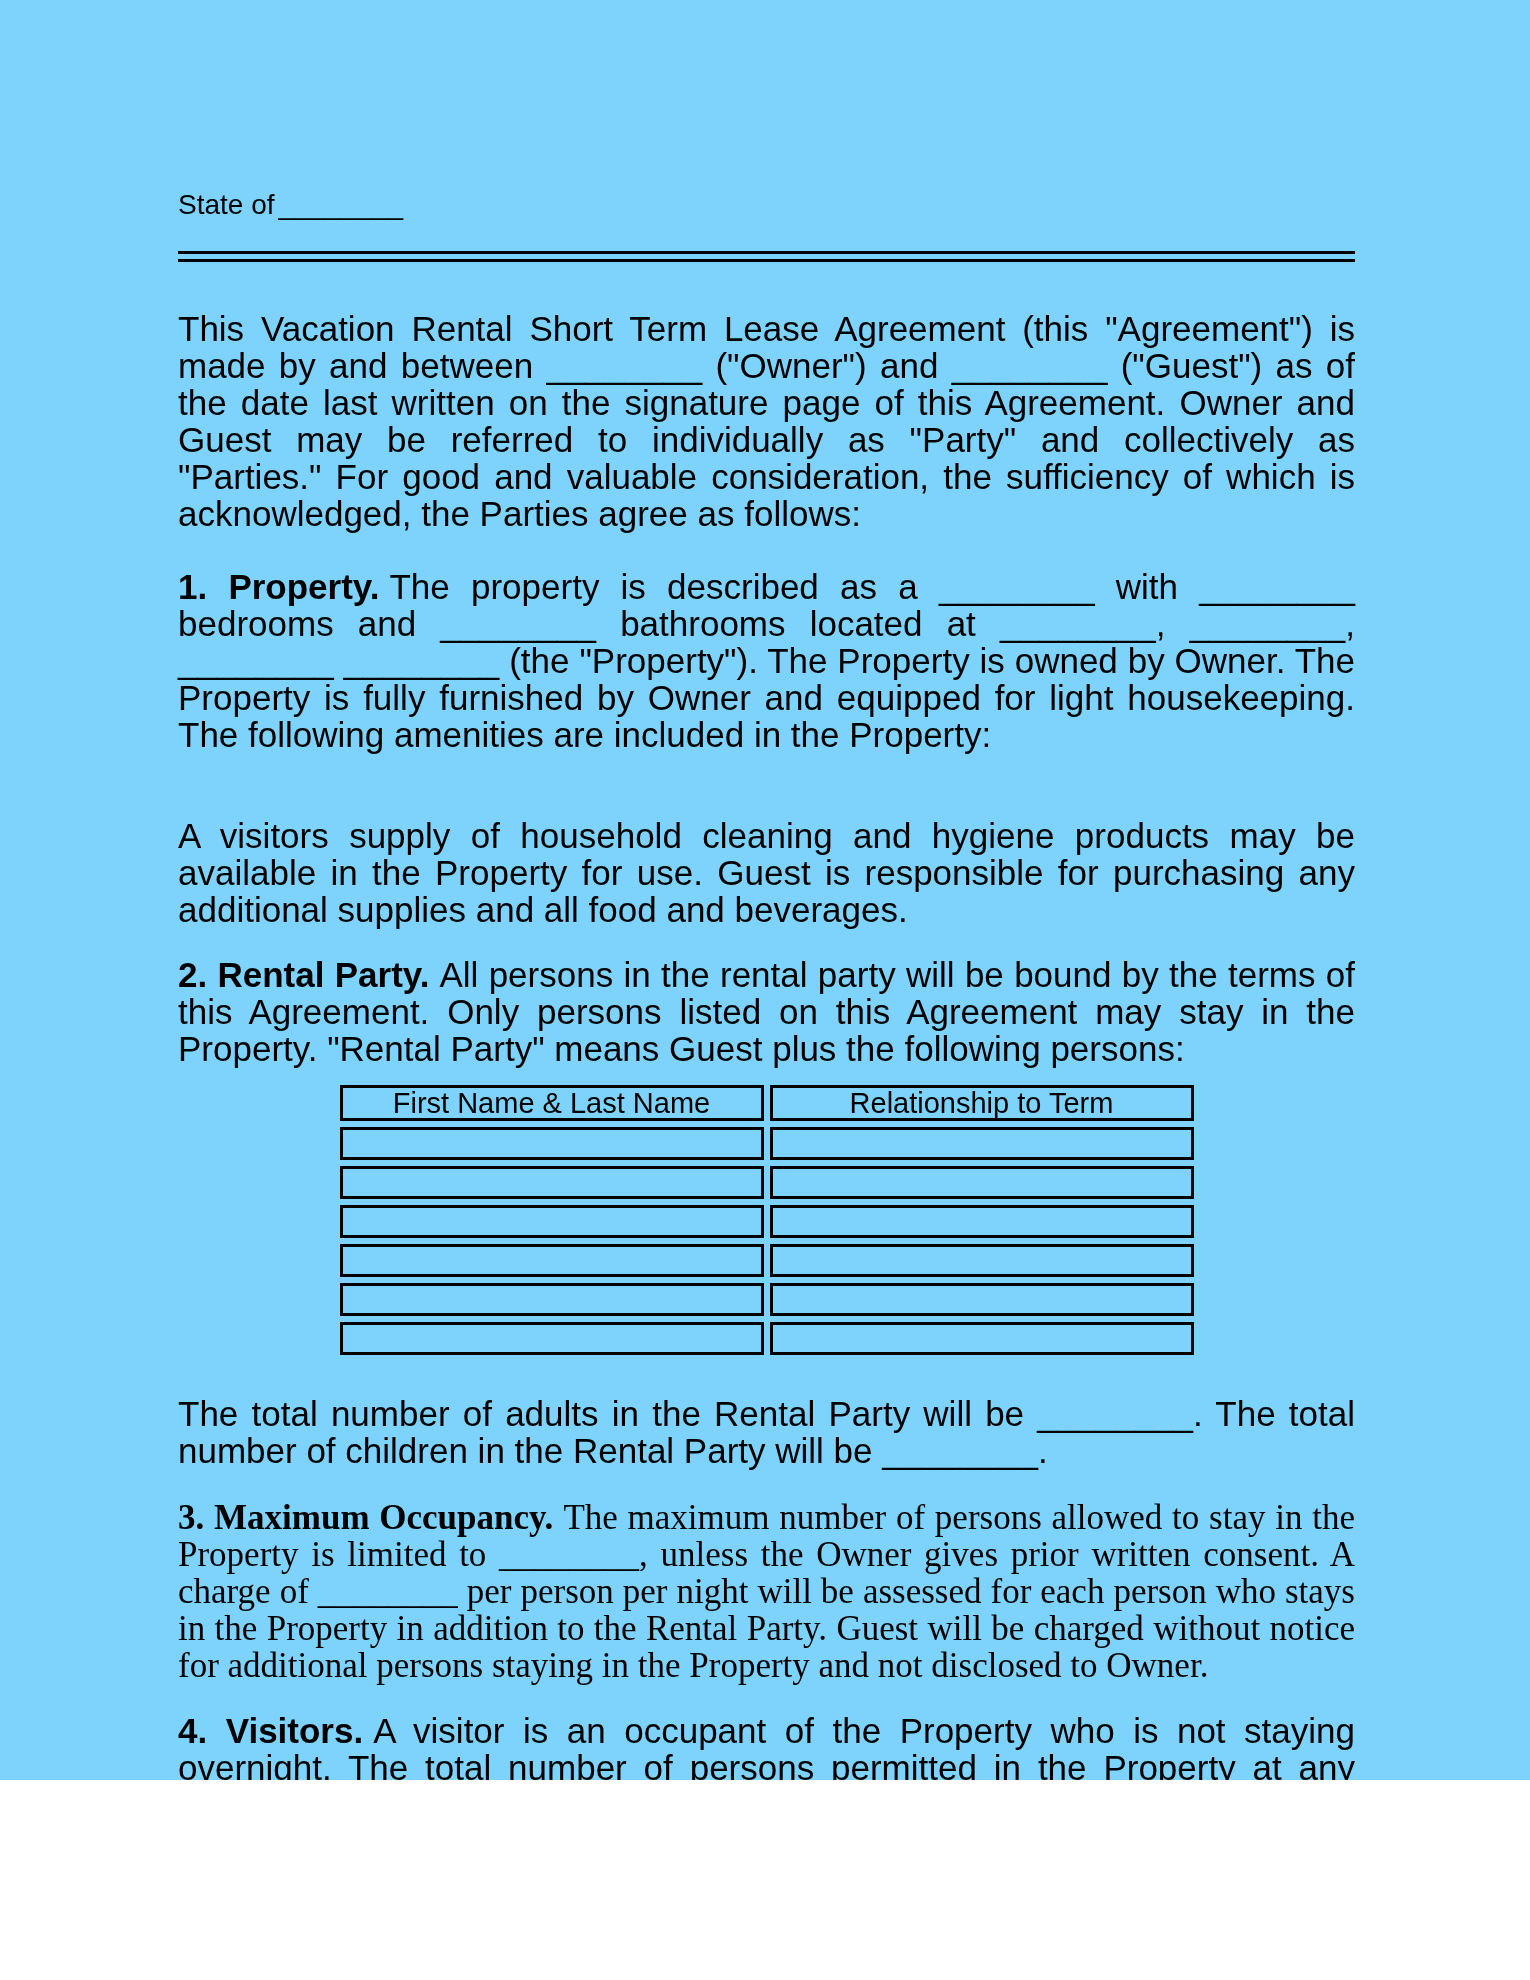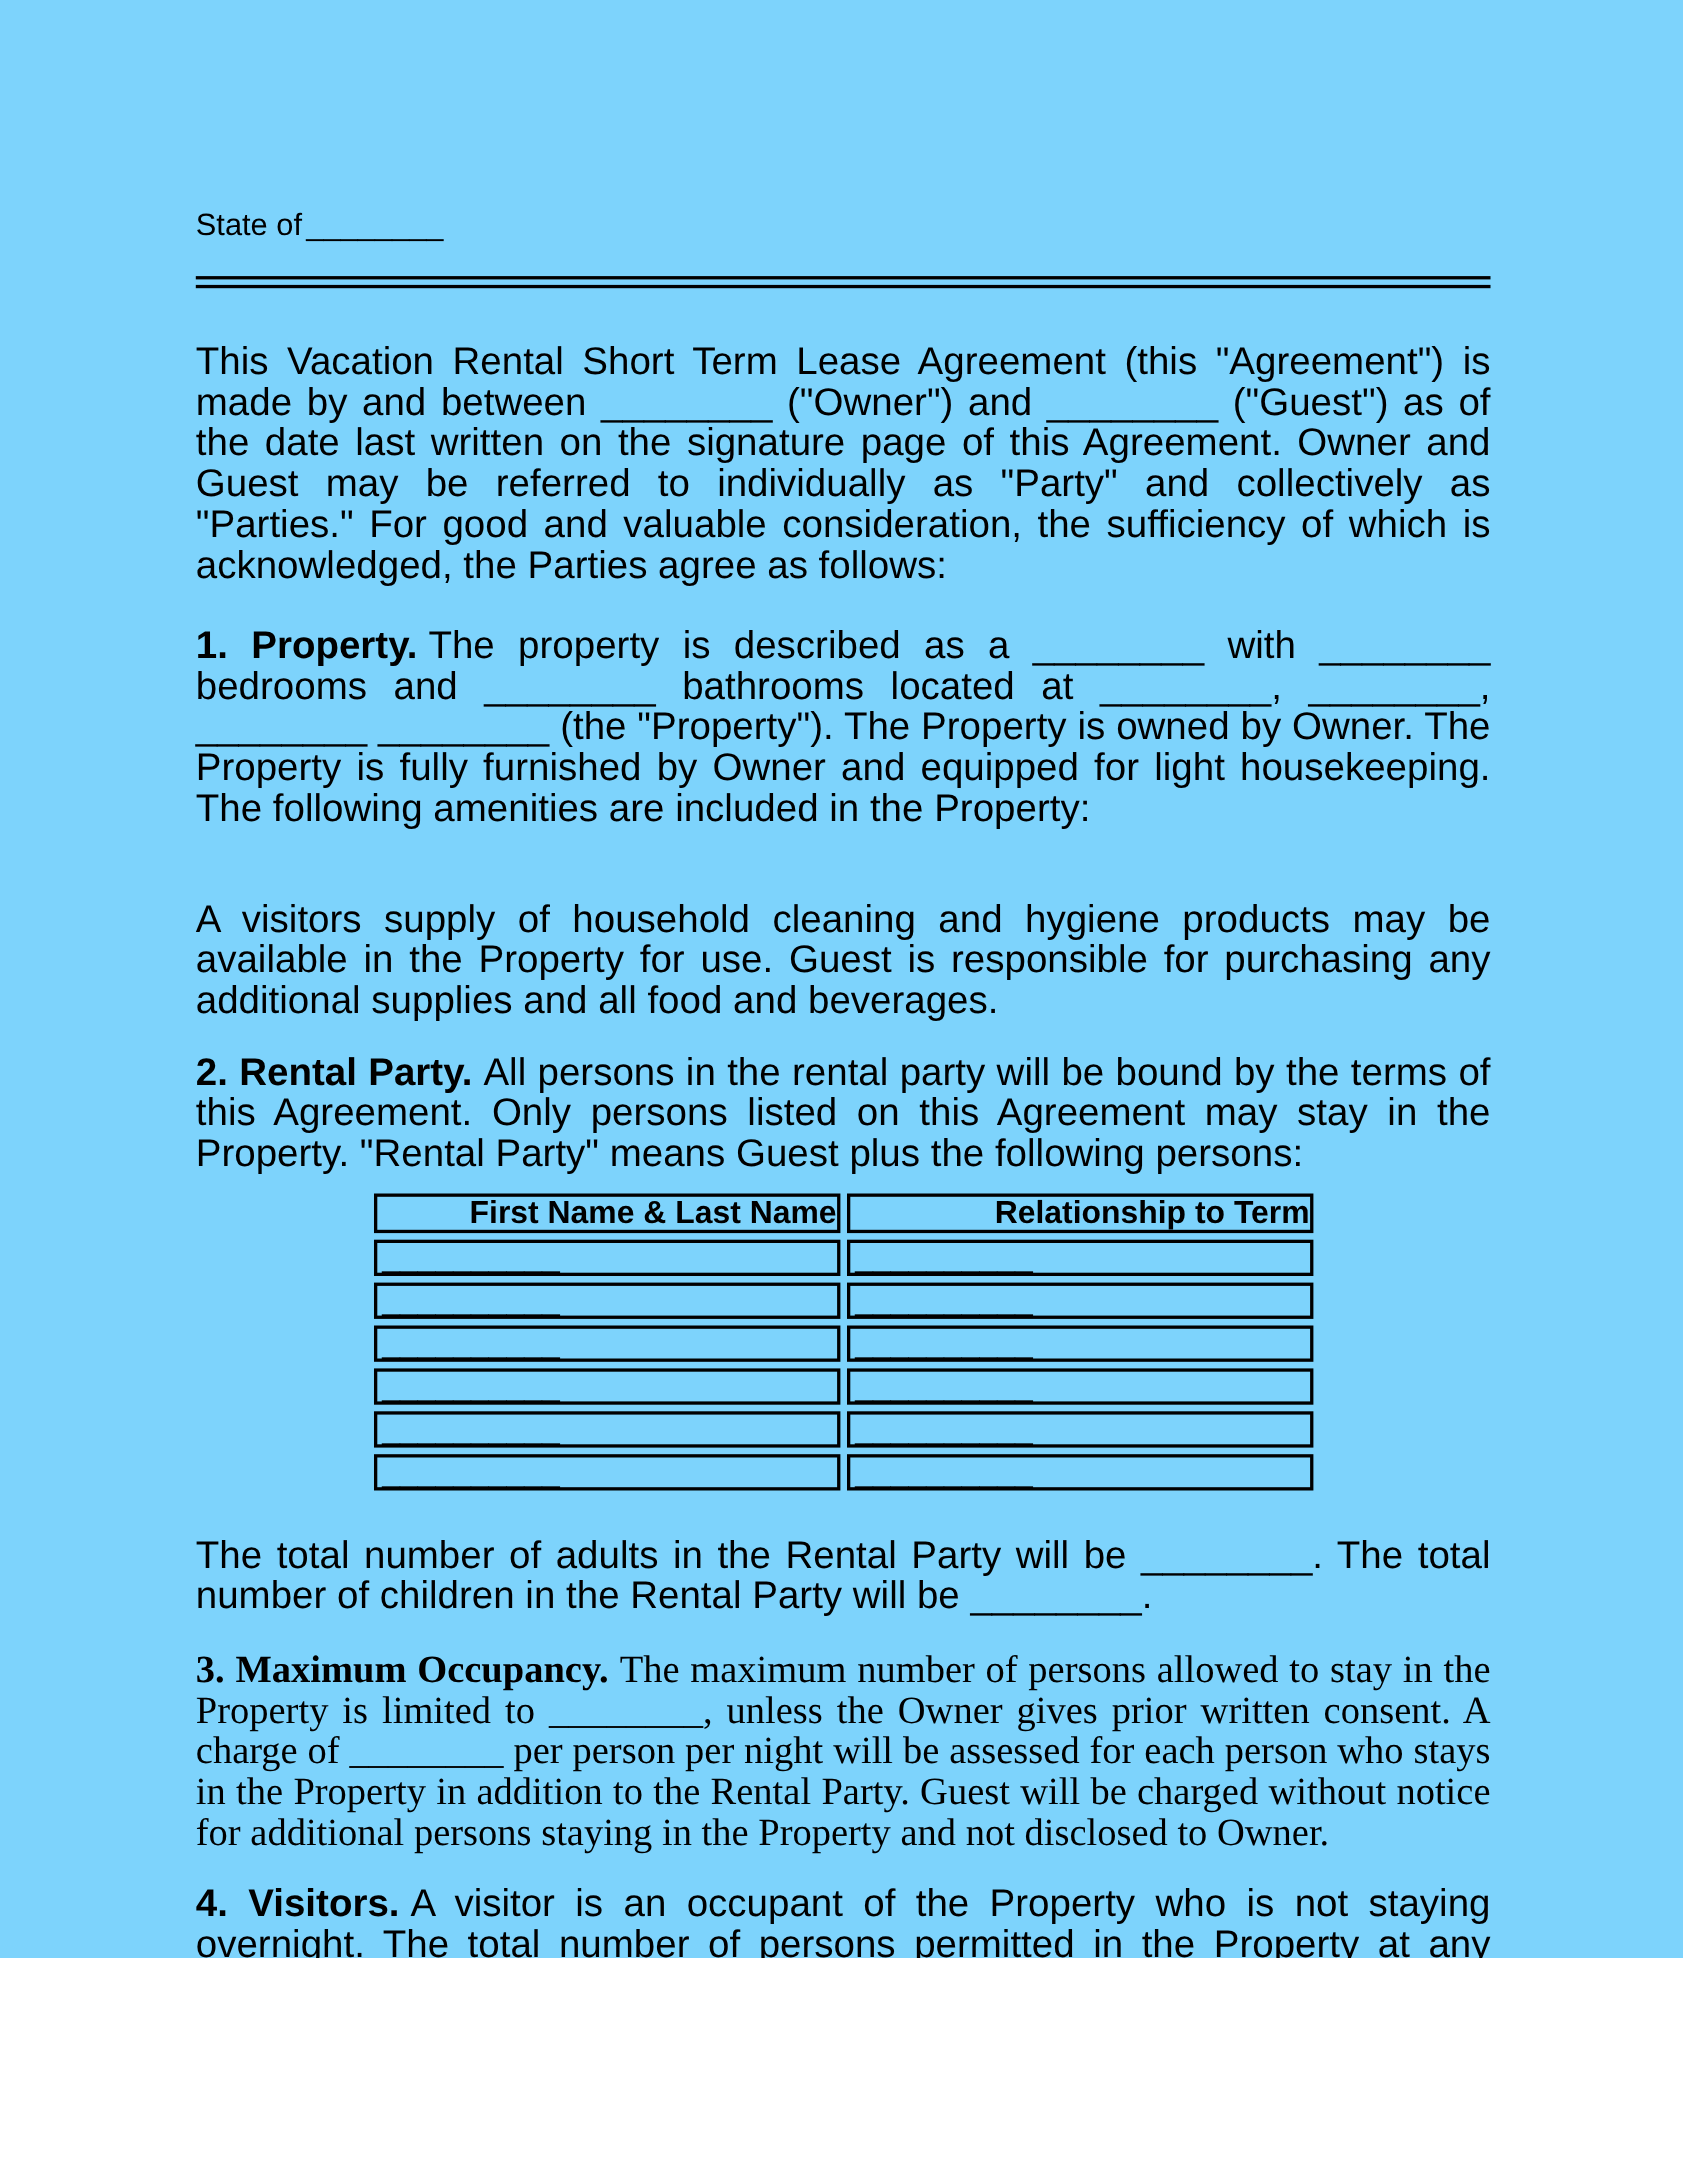--- a/index.html
+++ b/index.html
@@ -60,22 +60,22 @@
     border-spacing: 6px;
     table-layout: fixed;
   }
   table.rental th, table.rental td {
     width: 413px;
     border: 3px solid #000;
     font-size: 29px;
     box-sizing: content-box;
   }
   table.rental th {
-    font-weight: bold;
-    text-align: right;
+    font-weight: normal;
+    text-align: center;
     height: 30px;
     padding: 0;
     line-height: 30px;
   }
   table.rental td {
     height: 26px;
     vertical-align: bottom;
     text-align: left;
     padding: 0 0 1px 5px;
     line-height: 26px;

